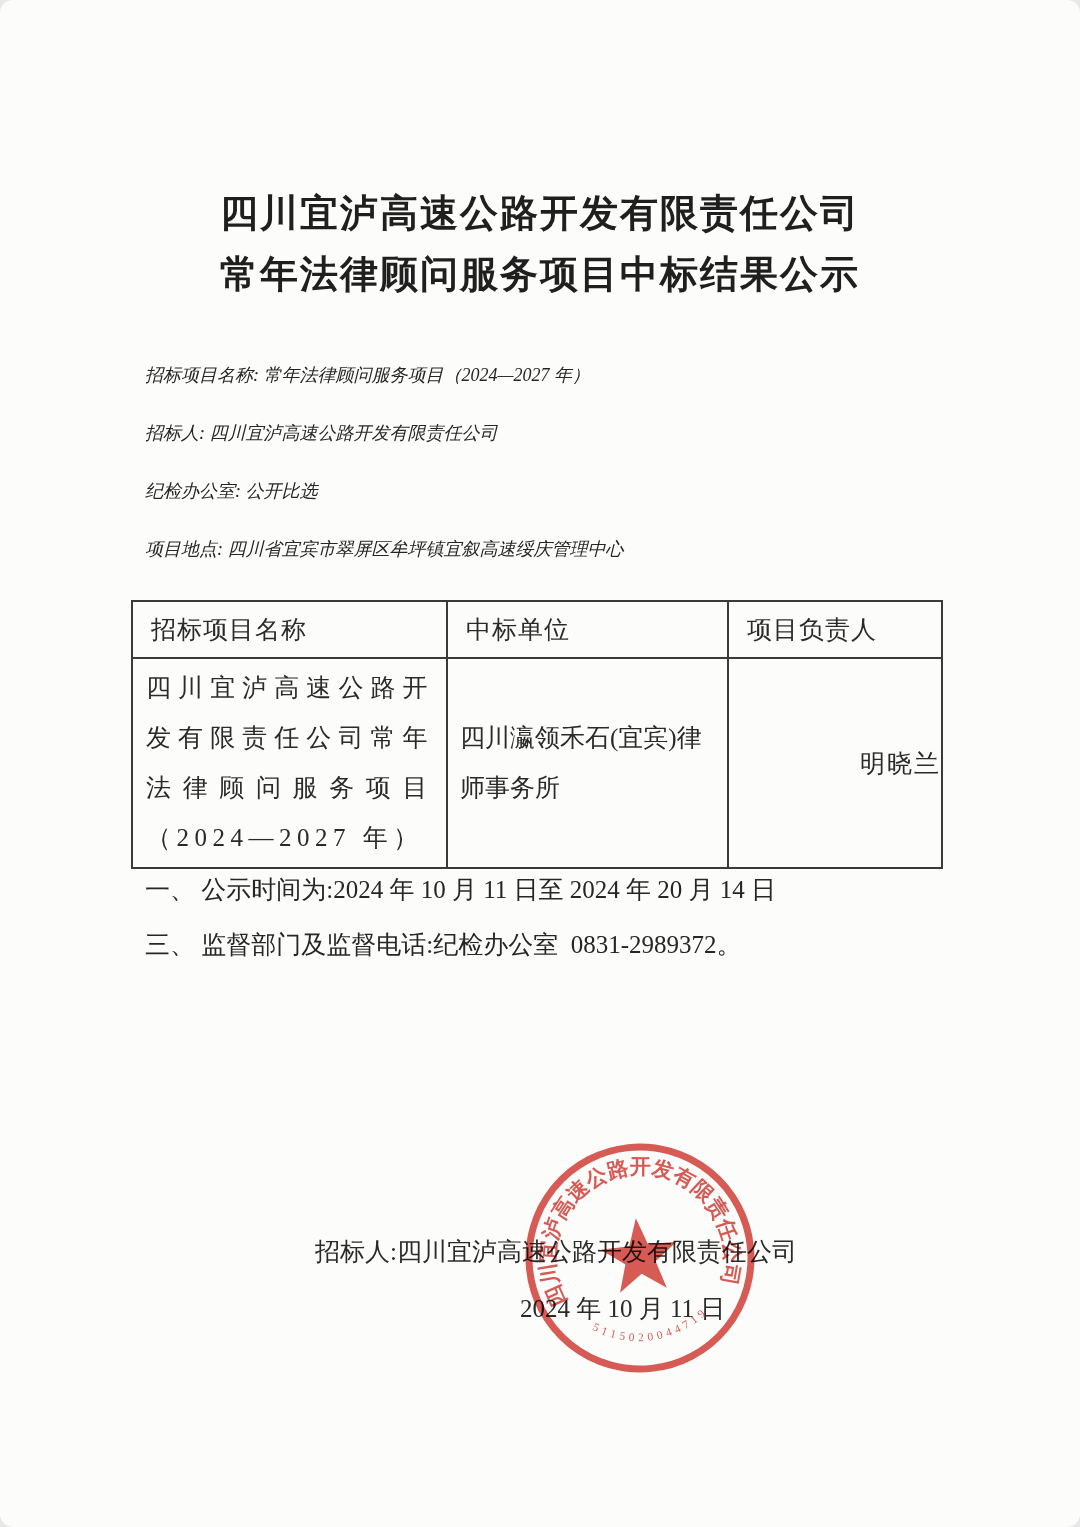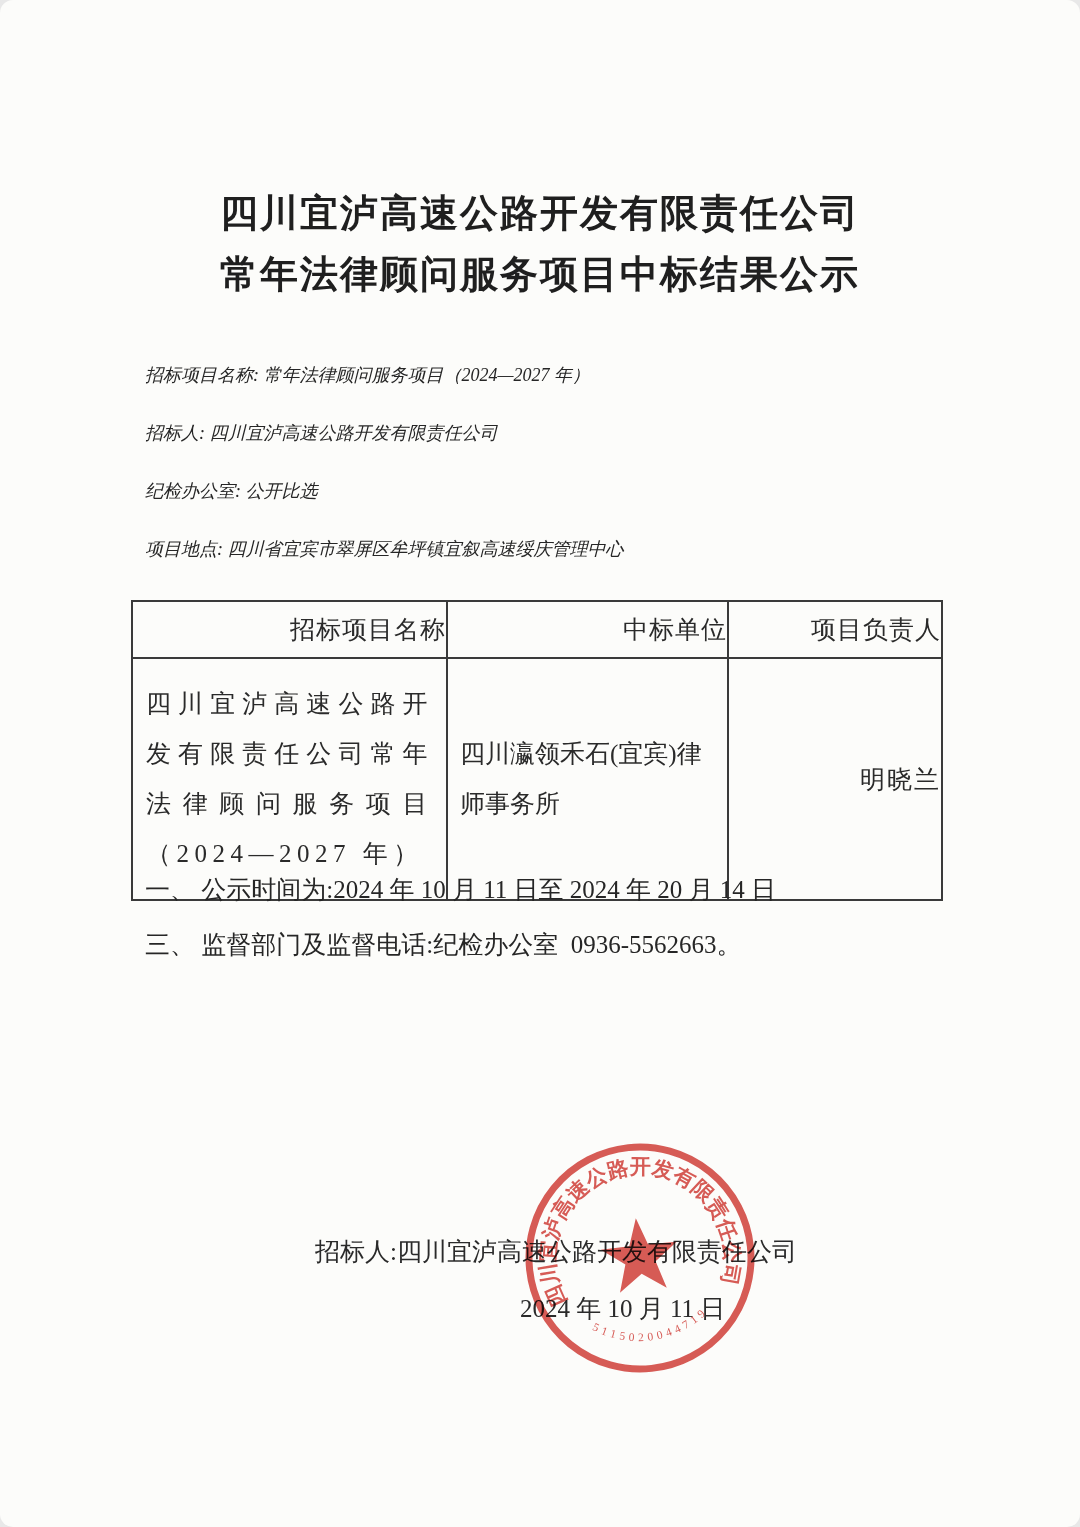--- a/index.html
+++ b/index.html
@@ -52,26 +52,27 @@
     table-layout: fixed;
     color: #2a2a2a;
   }
   table.result-table th,
   table.result-table td {
     border: 2px solid #3a3a3a;
   }
   table.result-table th {
     height: 57px;
     font-weight: normal;
-    text-align: right;
+    text-align: left;
     letter-spacing: 1px;
+    padding-left: 18px;
   }
   td.cell-project {
     height: 197px;
-    padding: 20px 13px;
+    padding: 4px 13px;
     text-align: justify;
     letter-spacing: 0.22em;
     line-height: 50px;
     vertical-align: middle;
   }
   td.cell-bidder {
     padding: 16px 12px;
     line-height: 50px;
     vertical-align: middle;
   }
@@ -157,21 +158,21 @@
       <tr>
         <td class="cell-project">四川宜泸高速公路开发有限责任公司常年法律顾问服务项目（2024—2027 年）</td>
         <td class="cell-bidder">四川瀛领禾石(宜宾)律师事务所</td>
         <td class="cell-leader">明晓兰</td>
       </tr>
     </tbody>
   </table>
 
   <div class="notices">
     <p>一、 公示时间为:2024 年 10 月 11 日至 2024 年 20 月 14 日</p>
-    <p>三、 监督部门及监督电话:纪检办公室  0936-5562663。</p>
+    <p>三、 监督部门及监督电话:纪检办公室  0831-2989372。</p>
   </div>
 
   <div class="signature">
     <p class="bidder-line">招标人:四川宜泸高速公路开发有限责任公司</p>
     <p class="date-line">2024 年 10 月 11 日</p>
   </div>
 
   <svg class="seal" viewBox="0 0 240 240" aria-hidden="true">
     <g transform="rotate(-6 120 120)">
       <circle class="ring" cx="120" cy="120" r="111"></circle>

